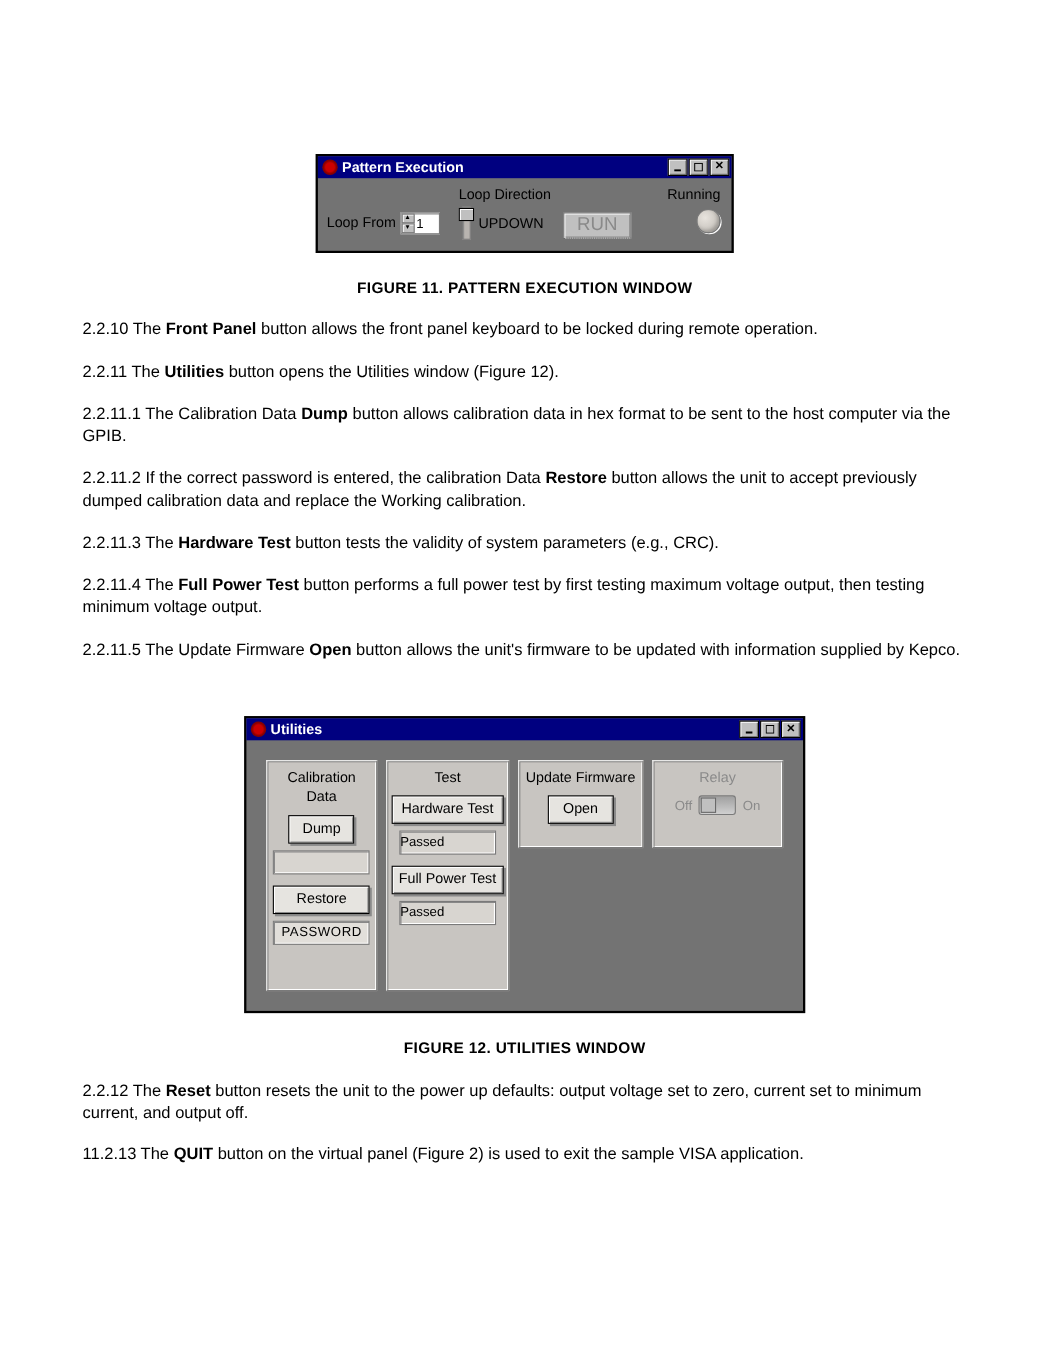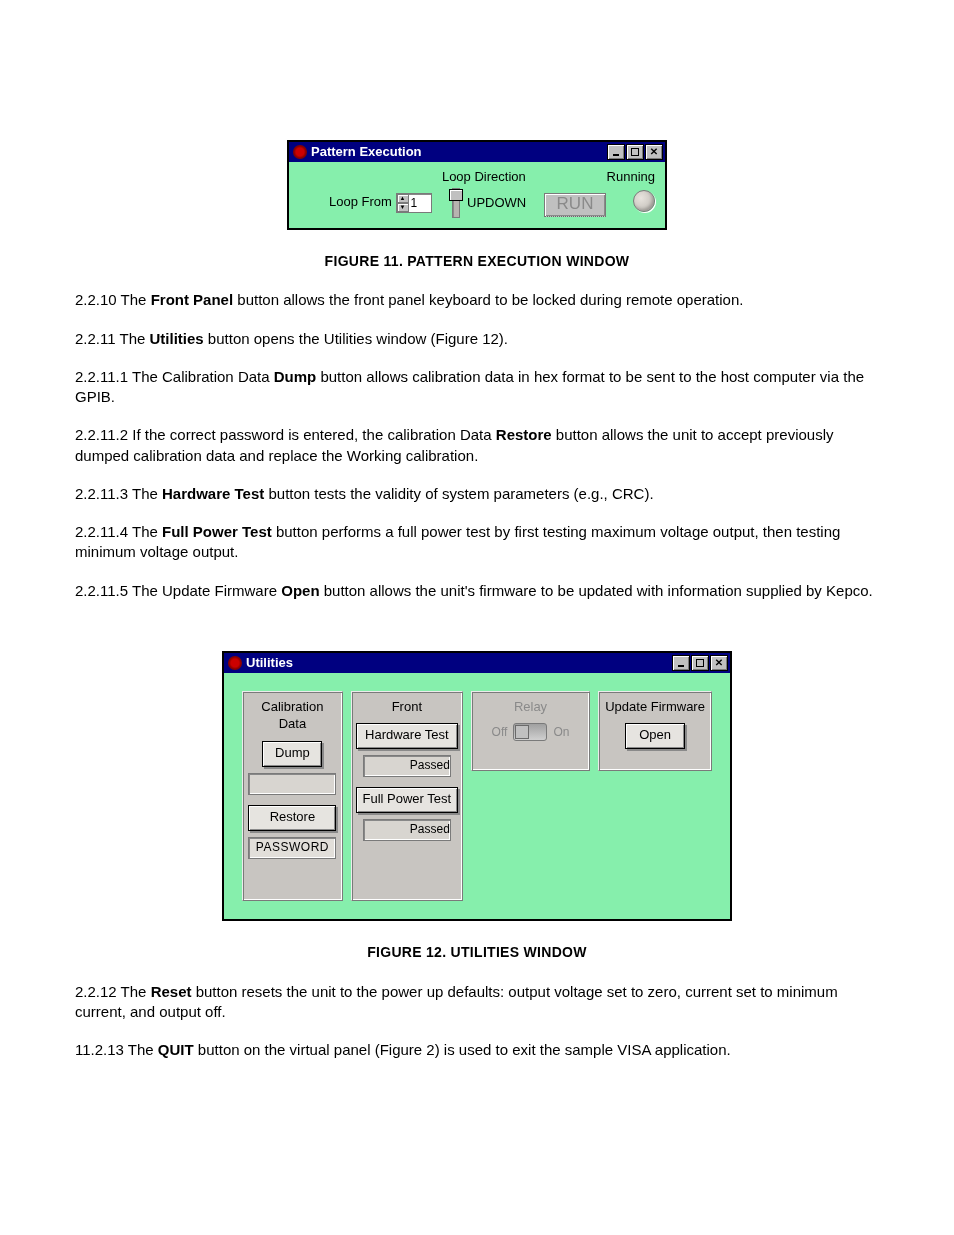--- a/index.html
+++ b/index.html
@@ -33,21 +33,21 @@
     display: flex;
     justify-content: space-between;
     align-items: flex-end;
     font-size: 15px;
   }
   .footer .doc { font-size: 11px; }
   b { font-weight: bold; }
 
   
   .win {
-    background: #86efac;
+    background: #737373;
     border: 2px solid #000;
     box-sizing: border-box;
     position: relative;
   }
   .titlebar {
     background: #000080;
     color: #fff;
     height: 20px;
     display: flex;
     align-items: center;
@@ -72,21 +72,21 @@
     font-size: 10px; font-family: Arial; font-weight: bold;
     color:#000;
   }
   .winbtn svg { display:block; }
 
   .content-area { padding: 6px 8px 10px 8px; font-family: "MS Sans Serif", Arial, sans-serif; font-size: 13px; }
 
   
   .fig11-wrap { display:flex; justify-content:center; margin-top: 60px; }
   .fig11 { width: 380px; }
-  .fig11 .row { display:flex; align-items:center;margin-left:32px; }
+  .fig11 .row { display:flex; align-items:center; }
   .fig11 .col-left { width: 120px; }
   .fig11 .col-mid  { width: 95px; }
   .fig11 .col-run  { width: 80px; }
   .fig11 .col-right{ flex:1; text-align:right; padding-right:2px; }
   .spinbox {
     display:inline-flex; align-items:stretch; height:18px; vertical-align:middle;
     border:1px solid #7a7a7a; background:#fff;
     box-shadow: inset 1px 1px 0 #888;
   }
   .spinbox .arrows { width:12px; display:flex; flex-direction:column; }
@@ -152,21 +152,21 @@
     border:1px solid #000;
     box-shadow: inset 1px 1px 0 #fff, inset -1px -1px 0 #8a8a8a, 2px 2px 0 #8a8a8a;
     font-size:13px; text-align:center; line-height:22px;
     margin-bottom:6px;
   }
   .wbtn.small { min-width:58px; }
   .status-field {
     width:86px; height:20px; background:#d8d5d0;
     border:1px solid #7a7a7a;
     box-shadow: inset 1px 1px 0 #888, inset -1px -1px 0 #fff;
-    text-align:right; font-size:12px; line-height:18px;
+    text-align:left; font-size:12px; line-height:18px;
     margin-bottom:10px;
   }
   .pw-field {
     width:86px; height:20px; background:#e2dfda;
     border:1px solid #7a7a7a;
     box-shadow: inset 1px 1px 0 #888, inset -1px -1px 0 #fff;
     text-align:center; font-size:12px; line-height:18px; letter-spacing:0.5px;
   }
   .relay-row { display:flex; align-items:center; gap:6px; color:#8a8a8a; font-size:12px; }
   .switch {
@@ -276,38 +276,38 @@
       </div>
       <div class="grid">
         <div class="panel col-cal">
           <div class="hdr">Calibration Data</div>
           <div class="wbtn small">Dump</div>
           <div class="status-field"></div>
           <div class="wbtn">Restore</div>
           <div class="pw-field">PASSWORD</div>
         </div>
         <div class="panel col-test">
-          <div class="hdr">Front</div>
+          <div class="hdr">Test</div>
           <div class="wbtn" style="min-width:100px;">Hardware Test</div>
           <div class="status-field">Passed</div>
           <div class="wbtn" style="min-width:100px;">Full Power Test</div>
           <div class="status-field">Passed</div>
+        </div>
+        <div class="panel col-fw">
+          <div class="hdr">Update Firmware</div>
+          <div class="wbtn small">Open</div>
         </div>
         <div class="panel col-relay">
           <div class="hdr dim">Relay</div>
           <div class="relay-row">
             <span>Off</span>
             <span class="switch"></span>
             <span>On</span>
           </div>
         </div>
-        <div class="panel col-fw">
-          <div class="hdr">Update Firmware</div>
-          <div class="wbtn small">Open</div>
-        </div>
       </div>
     </div>
   </div>
 
   <div class="figcap">FIGURE 12.    UTILITIES WINDOW</div>
 
   <p class="para"><span>2.2.12 The </span><b>Reset</b><span> button resets the unit to the power up defaults: output voltage set to zero, current set to minimum current, and output off.</span></p>
   <p class="para"><span>11.2.13 The </span><b>QUIT</b><span> button on the virtual panel (Figure 2) is used to exit the sample VISA application.</span></p>
 
 </div>

